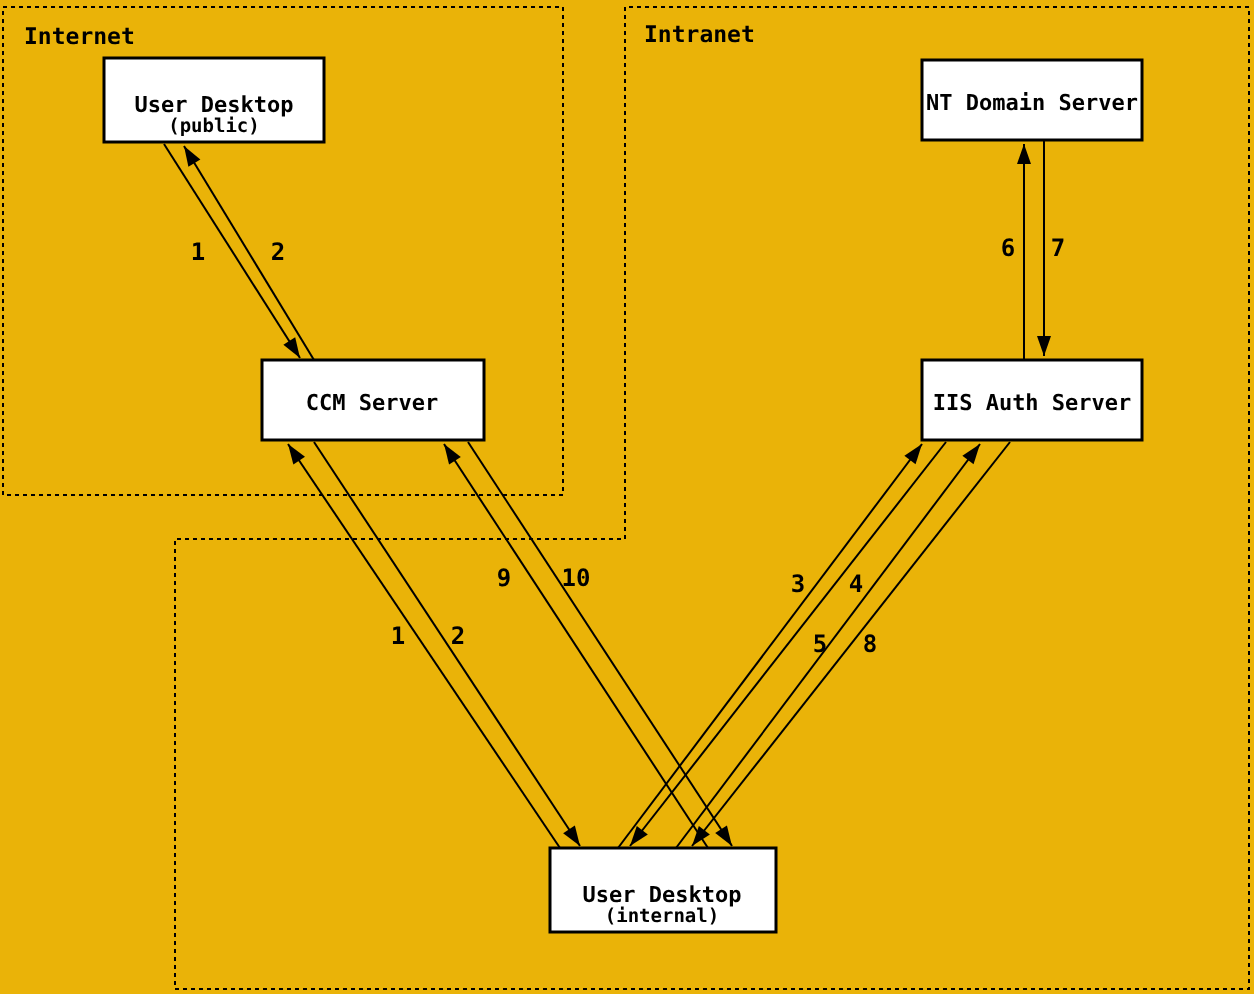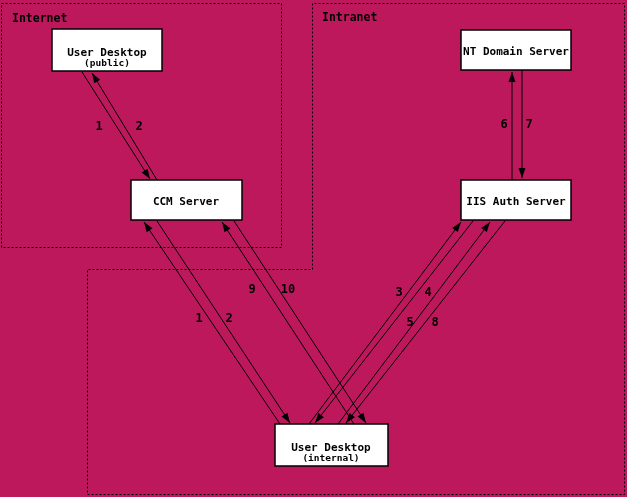--- a/index.html
+++ b/index.html
@@ -4,21 +4,21 @@
 <style>
   html, body {
     margin: 0;
     padding: 0;
     background: #ffffff;
   }
   .stage {
     position: relative;
     width: 627px;
     height: 497px;
-    background: #be185d;
+    background: #eab308;
     overflow: hidden;
   }
   svg text {
     font-family: "DejaVu Sans Mono", "Liberation Mono", monospace;
     font-weight: bold;
     fill: #000000;
   }
   .zone-label { font-size: 11.5px; }
   .node-title { font-size: 11px; }
   .node-subtitle { font-size: 9.5px; }

